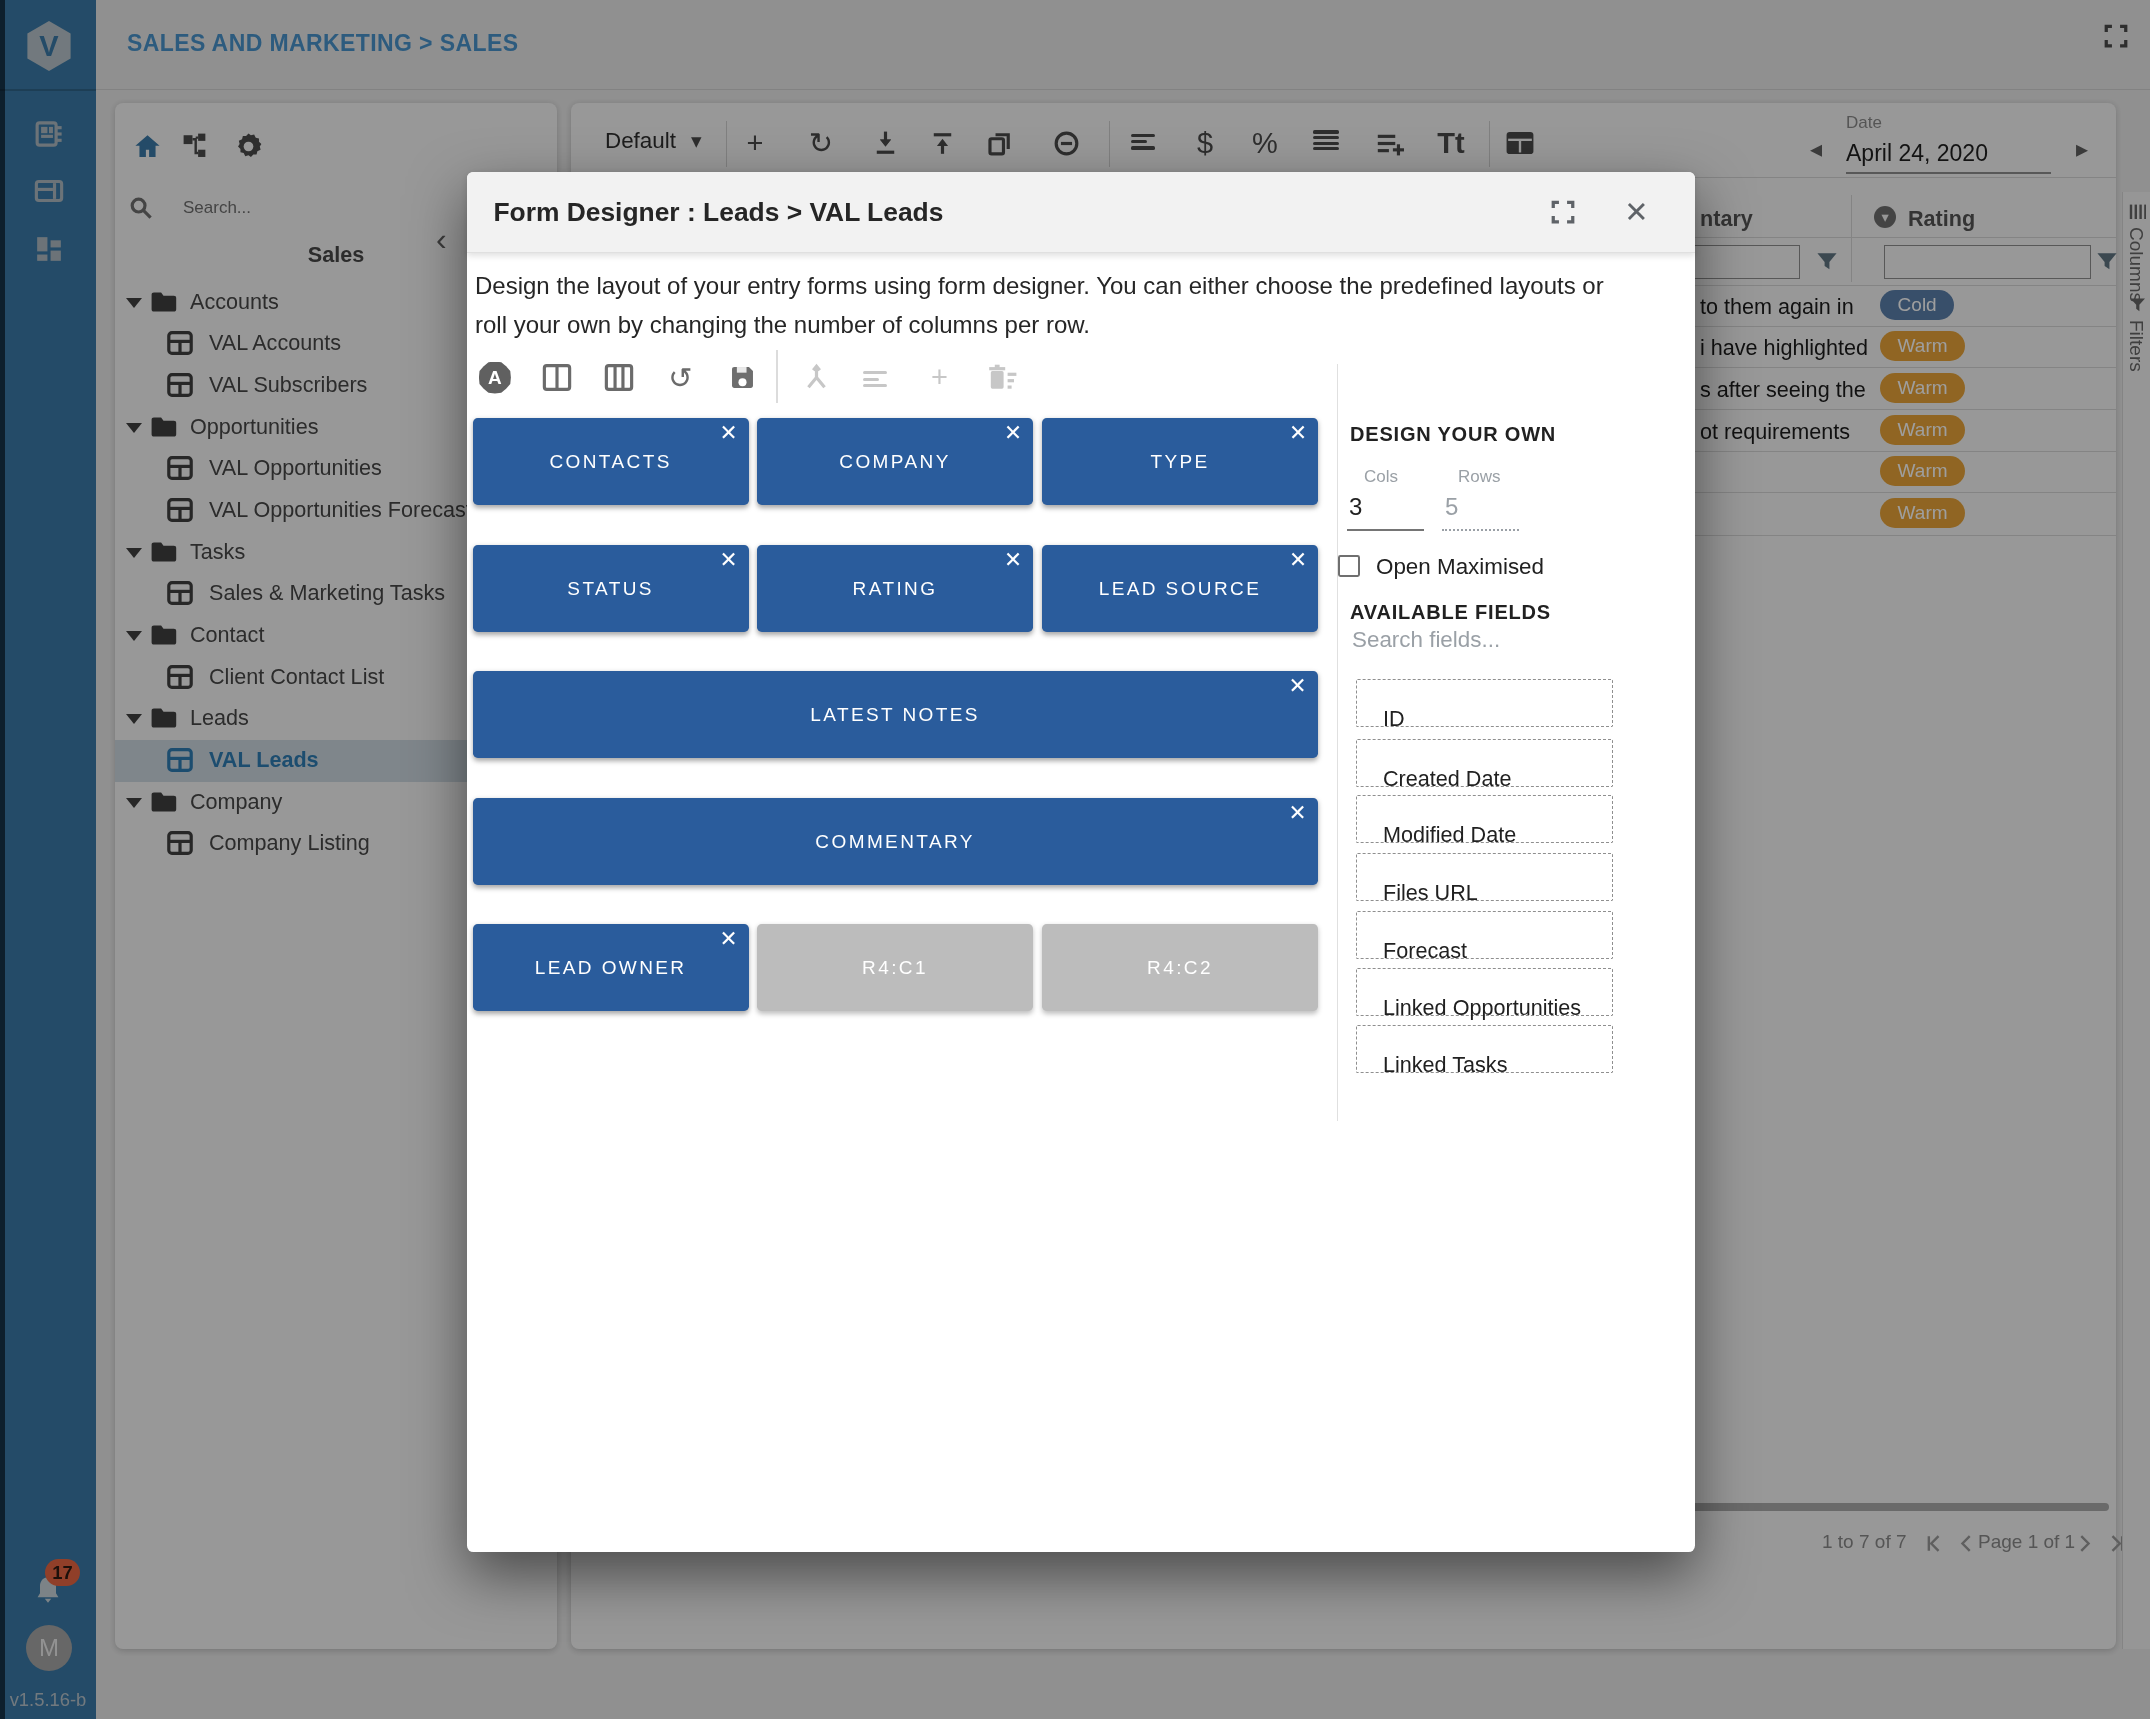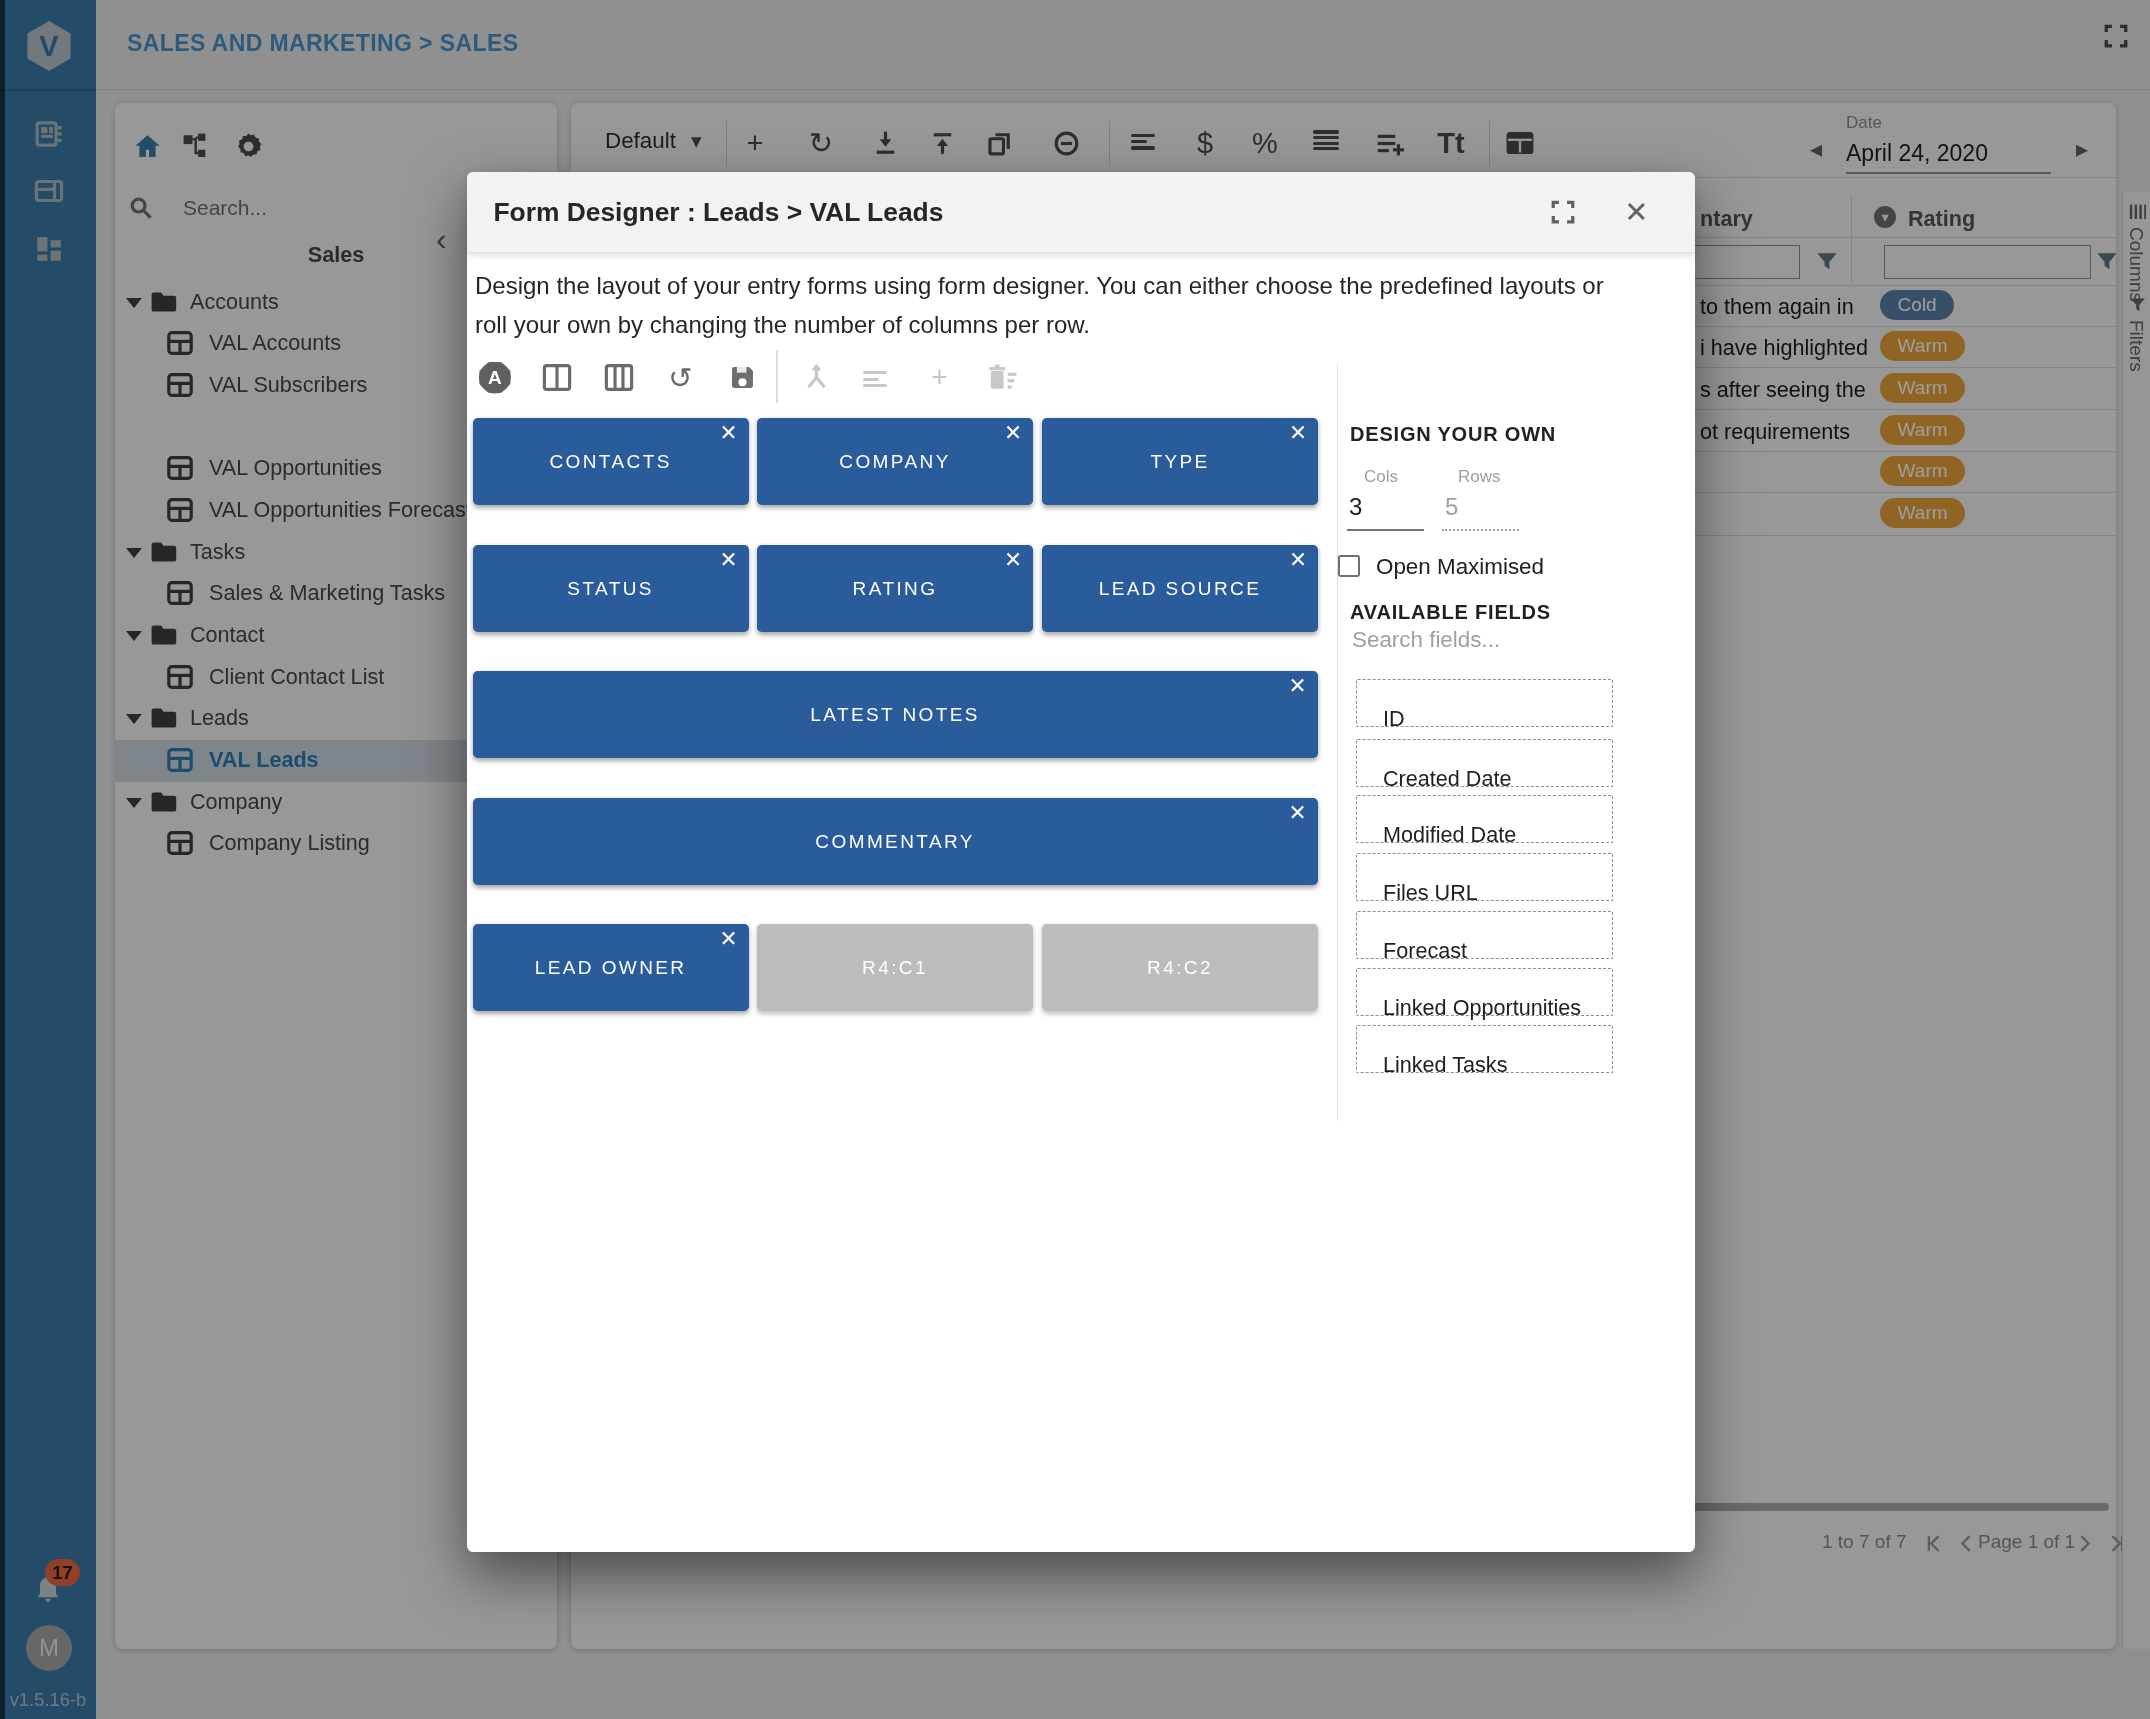--- a/index.html
+++ b/index.html
@@ -29,21 +29,21 @@
   .card{background:#f6f6f6;border-radius:8px;box-shadow:0 1.6px 6.4px rgba(0,0,0,.18);}
   #nav-card{left:115px;top:103px;width:442px;height:1546px;}
   #main-card{left:571px;top:103px;width:1545px;height:1546px;}
   #tabstrip{left:2122px;top:192px;width:29px;height:1457px;background:#f2f2f2;border-left:0.8px solid #d5d5d5;}
 
   
   .pt-ic{position:absolute;width:29px;height:29px;color:#4b4b4b;}
   #nav-home{color:#3a7aa8;}
   #nav-chevron{left:321px;top:122px;font-size:32px;color:#5f5f5f;line-height:29px;}
   #nav-search-ic{left:14.4px;top:93px;width:24px;height:24px;color:#6f6f6f;}
-  #nav-search{left:66px;top:87px;width:264px;height:35px;border:none;outline:none;background:transparent;font-size:21px;color:#333;}
+  #nav-search{left:66px;top:87px;width:264px;height:35px;border:none;outline:none;background:transparent;font-size:17px;color:#333;}
   #nav-search::placeholder{color:#6f6f6f;}
   #nav-title{left:0;top:139px;width:442px;text-align:center;font-size:21.6px;font-weight:bold;color:#474747;}
 
   .trow{position:absolute;left:0;width:442px;height:42px;}
   .trow .arr{position:absolute;left:11.2px;top:16px;width:0;height:0;border-left:8.8px solid transparent;border-right:8.8px solid transparent;border-top:10.4px solid #3f3f3f;}
   .trow .fold{position:absolute;left:35px;top:8px;width:27px;height:24px;color:#3f3f3f;}
   .trow .tbl{position:absolute;left:52px;top:8px;width:26px;height:24px;color:#3f3f3f;}
   .trow .lbl{position:absolute;left:75px;top:7.2px;font-size:21.6px;color:#474747;white-space:nowrap;}
   .trow .lbl.t{left:94px;}
   .trow.sel{background:#cdd9e1;}
@@ -239,20 +239,29 @@
     <div class="trow" style="top:262px;">
       <span class="tbl">
           <svg viewBox="0 0 32 30" width="26" height="24" fill="currentColor">
             <rect x="2" y="2" width="28" height="26" rx="4" fill="none" stroke="currentColor" stroke-width="4"></rect>
             <line x1="2" y1="13" x2="30" y2="13" stroke="currentColor" stroke-width="4"></line>
             <line x1="16" y1="13" x2="16" y2="28" stroke="currentColor" stroke-width="4"></line>
           </svg>
         </span>
       <span class="lbl t">VAL Subscribers</span>
     </div>
+    <div class="trow" style="top:304px;">
+      <span class="arr"></span>
+      <span class="fold">
+          <svg viewBox="0 0 34 30" width="27" height="24" fill="currentColor">
+            <path d="M2 6c0-2 1-3 3-3h9l3 4h13c2 0 3 1 3 3v14c0 2-1 3-3 3H5c-2 0-3-1-3-3z"></path>
+          </svg>
+        </span>
+      <span class="lbl">Opportunities</span>
+    </div>
     <div class="trow" style="top:345px;">
       <span class="tbl">
           <svg viewBox="0 0 32 30" width="26" height="24" fill="currentColor">
             <rect x="2" y="2" width="28" height="26" rx="4" fill="none" stroke="currentColor" stroke-width="4"></rect>
             <line x1="2" y1="13" x2="30" y2="13" stroke="currentColor" stroke-width="4"></line>
             <line x1="16" y1="13" x2="16" y2="28" stroke="currentColor" stroke-width="4"></line>
           </svg>
         </span>
       <span class="lbl t">VAL Opportunities</span>
     </div>

